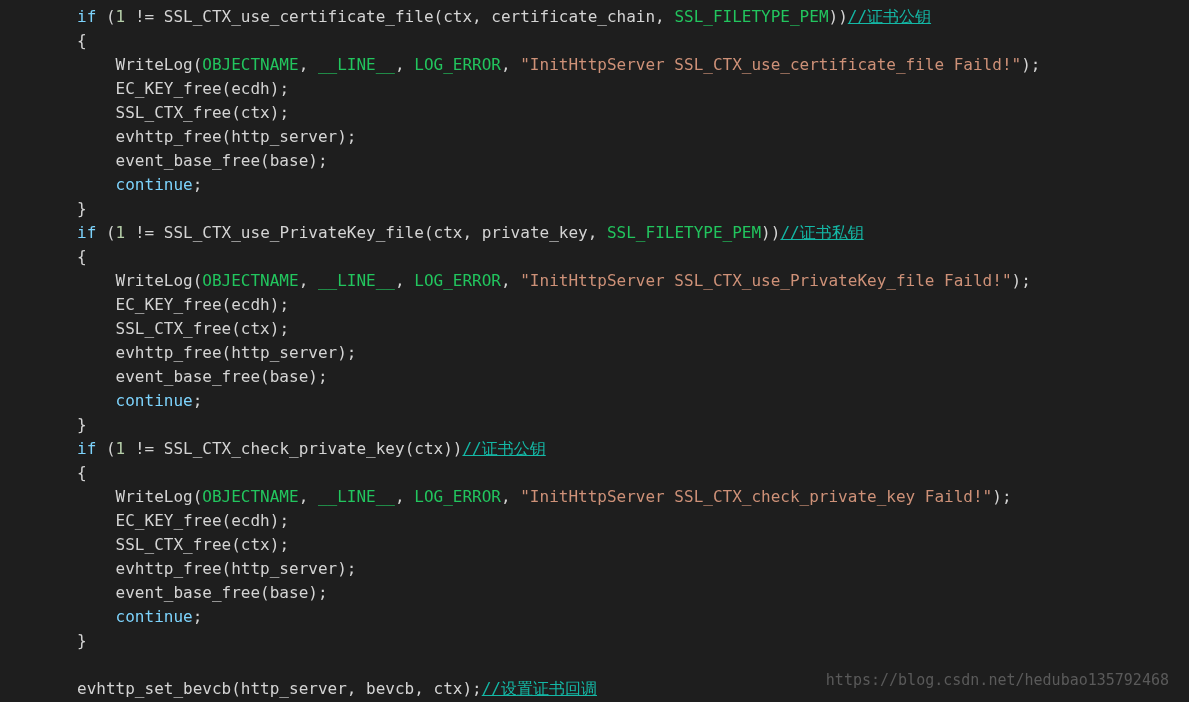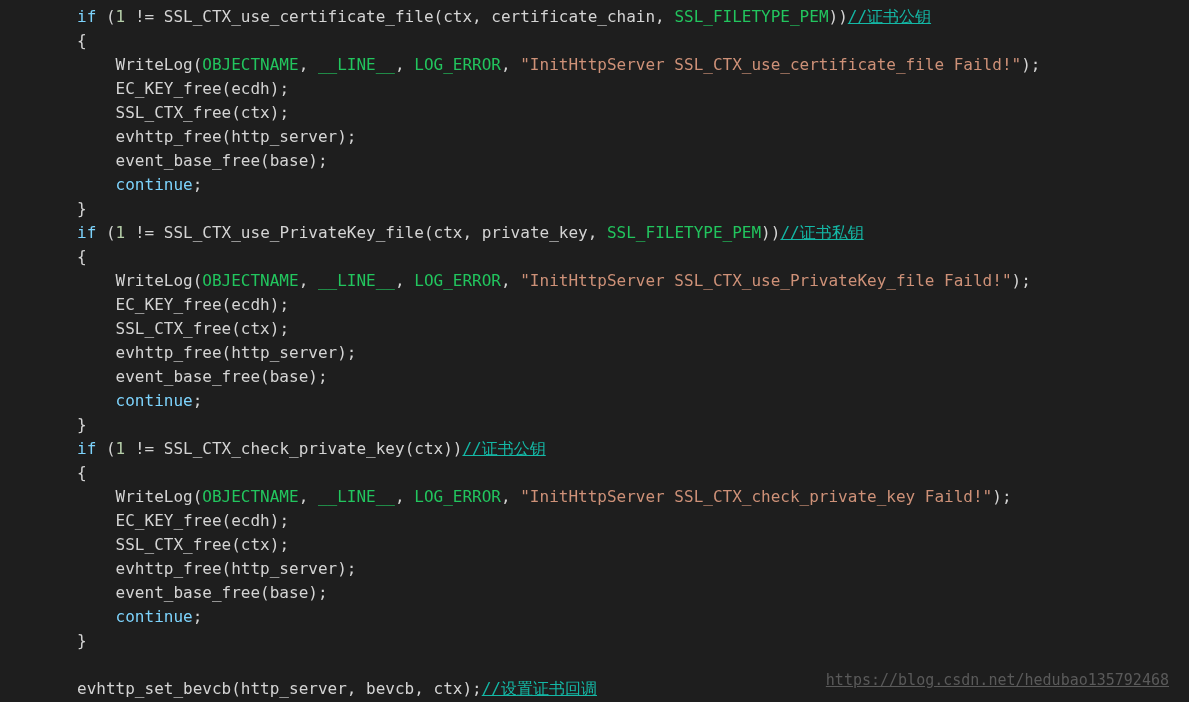--- a/index.html
+++ b/index.html
@@ -27,21 +27,20 @@
   .str { color: #ce9178; }      
   .cmt { color: #14b8a6; text-decoration: underline; }      
   .punct { color: #d4d4d4; }
   .watermark {
     position: absolute;
     right: 20px;
     bottom: 10px;
     color: #5a5a5a;
     font-size: 15px;
     font-family: "Consolas", monospace;
-    text-decoration: underline;
   }
 </style>
 </head>
 <body>
 
 <pre><span>        <span class="kw">if</span> <span class="punct">(</span><span class="num">1</span> <span class="punct">!=</span> <span class="id">SSL_CTX_use_certificate_file</span><span class="punct">(</span><span class="id">ctx</span><span class="punct">,</span> <span class="id">certificate_chain</span><span class="punct">,</span> <span class="macro">SSL_FILETYPE_PEM</span><span class="punct">)</span><span class="punct">)</span><span class="cmt">//证书公钥</span></span>
 <span>        <span class="punct">{</span></span>
 <span>            <span class="id">WriteLog</span><span class="punct">(</span><span class="macro">OBJECTNAME</span><span class="punct">,</span> <span class="macro">__LINE__</span><span class="punct">,</span> <span class="macro">LOG_ERROR</span><span class="punct">,</span> <span class="str">"InitHttpServer SSL_CTX_use_certificate_file Faild!"</span><span class="punct">)</span><span class="punct">;</span></span>
 <span>            <span class="id">EC_KEY_free</span><span class="punct">(</span><span class="id">ecdh</span><span class="punct">)</span><span class="punct">;</span></span>
 <span>            <span class="id">SSL_CTX_free</span><span class="punct">(</span><span class="id">ctx</span><span class="punct">)</span><span class="punct">;</span></span>

